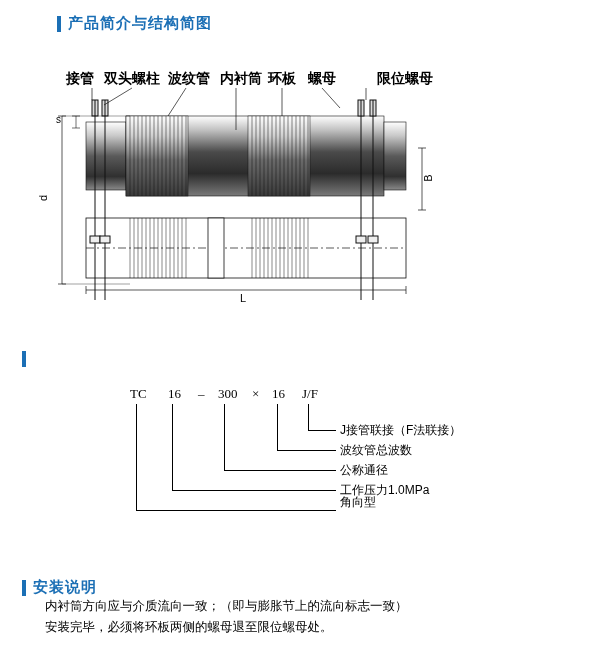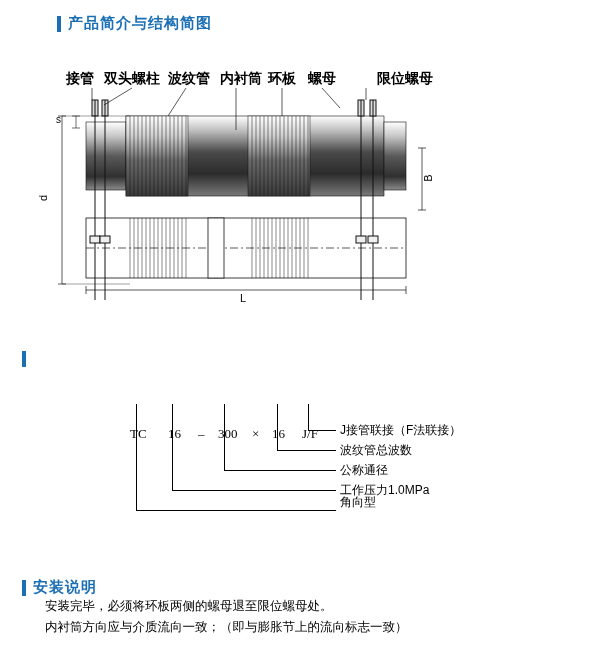--- a/index.html
+++ b/index.html
@@ -70,21 +70,20 @@
     top: 378px;
     width: 600px;
     height: 165px;
     font-size: 13px;
   }
   .code-token {
     position: absolute;
     font-family: "Liberation Serif", serif;
     font-size: 13px;
     white-space: nowrap;
-    margin-top: 40px;
   }
   .code-desc {
     position: absolute;
     font-size: 12px;
     white-space: nowrap;
     font-family: "Liberation Sans", sans-serif;
   }
   .cl-v {
     position: absolute;
     width: 1px;
@@ -328,15 +327,15 @@
   <div class="code-desc" style="left:340px; top:104px;">工作压力1.0MPa</div>
   <div class="code-desc" style="left:340px; top:116px;">角向型</div>
 </div>
 
 <div class="title-bar" id="title-3">
   <div class="title-accent"></div>
   <div class="section-title">安装说明</div>
 </div>
 
 <div id="install-notes">
+  <div>内衬筒方向应与介质流向一致；（即与膨胀节上的流向标志一致）</div>
   <div>安装完毕，必须将环板两侧的螺母退至限位螺母处。</div>
-  <div>内衬筒方向应与介质流向一致；（即与膨胀节上的流向标志一致）</div>
 </div>
 
 </body></html>

